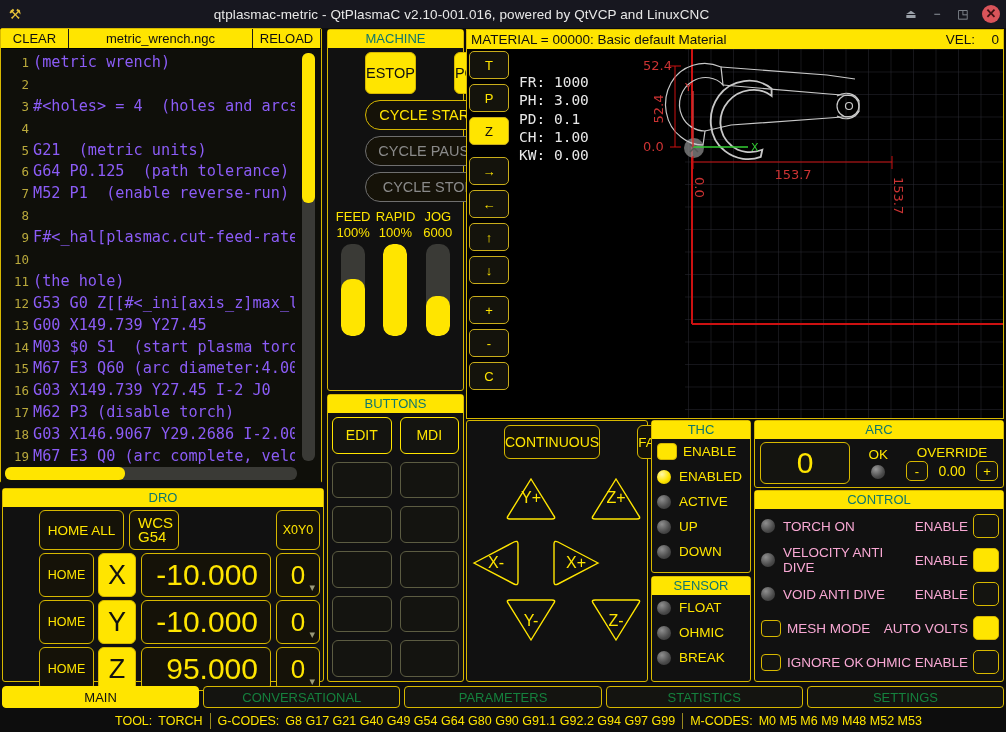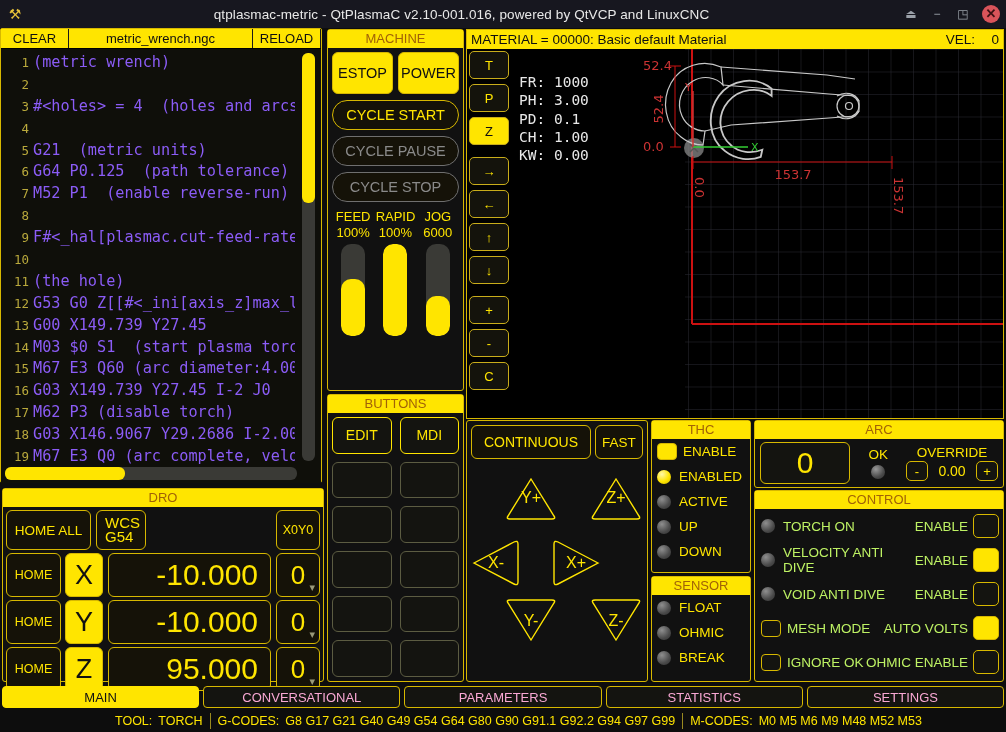--- a/index.html
+++ b/index.html
@@ -44,35 +44,36 @@
 
   
   .panel {
     position: absolute;
     border: 1px solid #d7b800;
     background: #111111;
     border-radius: 3px;
   }
   .panel-title {
     background: #ffe500;
-    color: #a16207;
+    color: #0f766e;
     font-size: 13px;
     text-align: center;
     line-height: 18px;
     height: 18px;
     font-family: "Liberation Sans", sans-serif;
   }
   .ybtn {
     border: 1px solid #d7b800;
     border-radius: 6px;
     background: #151208;
     color: #ffe500;
     display: flex; align-items: center; justify-content: center;
     font-size: 14px;
     text-align: center;
+    margin-left: 33px;
   }
   .ybtn.filled {
     background: #ffe500; color: #111;
   }
   .ybtn.dim {
     color: #8a8a8a; border-color: #6f6f6f;
   }
 
   
   #gcode-panel { left: 2px; top: 29px; width: 322px; height: 455px;
@@ -303,38 +304,38 @@
     width: 22px; height: 20px; border: 1px solid #d7b800; border-radius: 5px;
     background: #141410; color: #ffe500; font-size: 13px;
     display: flex; align-items: center; justify-content: center;
   }
   #ov-value { width: 48px; text-align: center; font-size: 14px; color: #ffe500; }
 
   
   #control-panel { left: 754px; top: 490px; width: 250px; height: 192px; }
   .ctl-row {
     display: flex; align-items: center; height: 34px;
-    padding: 0 4px 0 6px; color: #bef264; font-size: 13.5px;
+    padding: 0 4px 0 6px; color: #f9a8d4; font-size: 13.5px;
   }
   .ctl-row .lbl { flex: 1; }
   .ctl-row .enbl { margin-right: 5px; }
   .ctl-box {
     width: 26px; height: 24px; border: 1px solid #d7b800; border-radius: 5px;
     background: #141410; flex-shrink: 0;
   }
   .ctl-box.on { background: #ffe500; }
 
   
   #tabs {
     position: absolute; left: 2px; top: 686px; width: 1002px; height: 22px;
     display: flex; gap: 4px;
   }
   .tab {
     flex: 1; border: 1px solid #d7b800; border-radius: 4px;
-    background: #141410; color: #f9a8d4;
+    background: #141410; color: #15803d;
     display: flex; align-items: center; justify-content: center;
     font-size: 13px;
   }
   .tab.active { background: #ffe500; color: #111; border-color: #ffe500; }
 
   #statusbar {
     position: absolute; left: 0; top: 710px; width: 1006px; height: 22px;
     display: flex; align-items: center;
     color: #ffe500; font-size: 12.5px;
     background: #0d0d0d;

